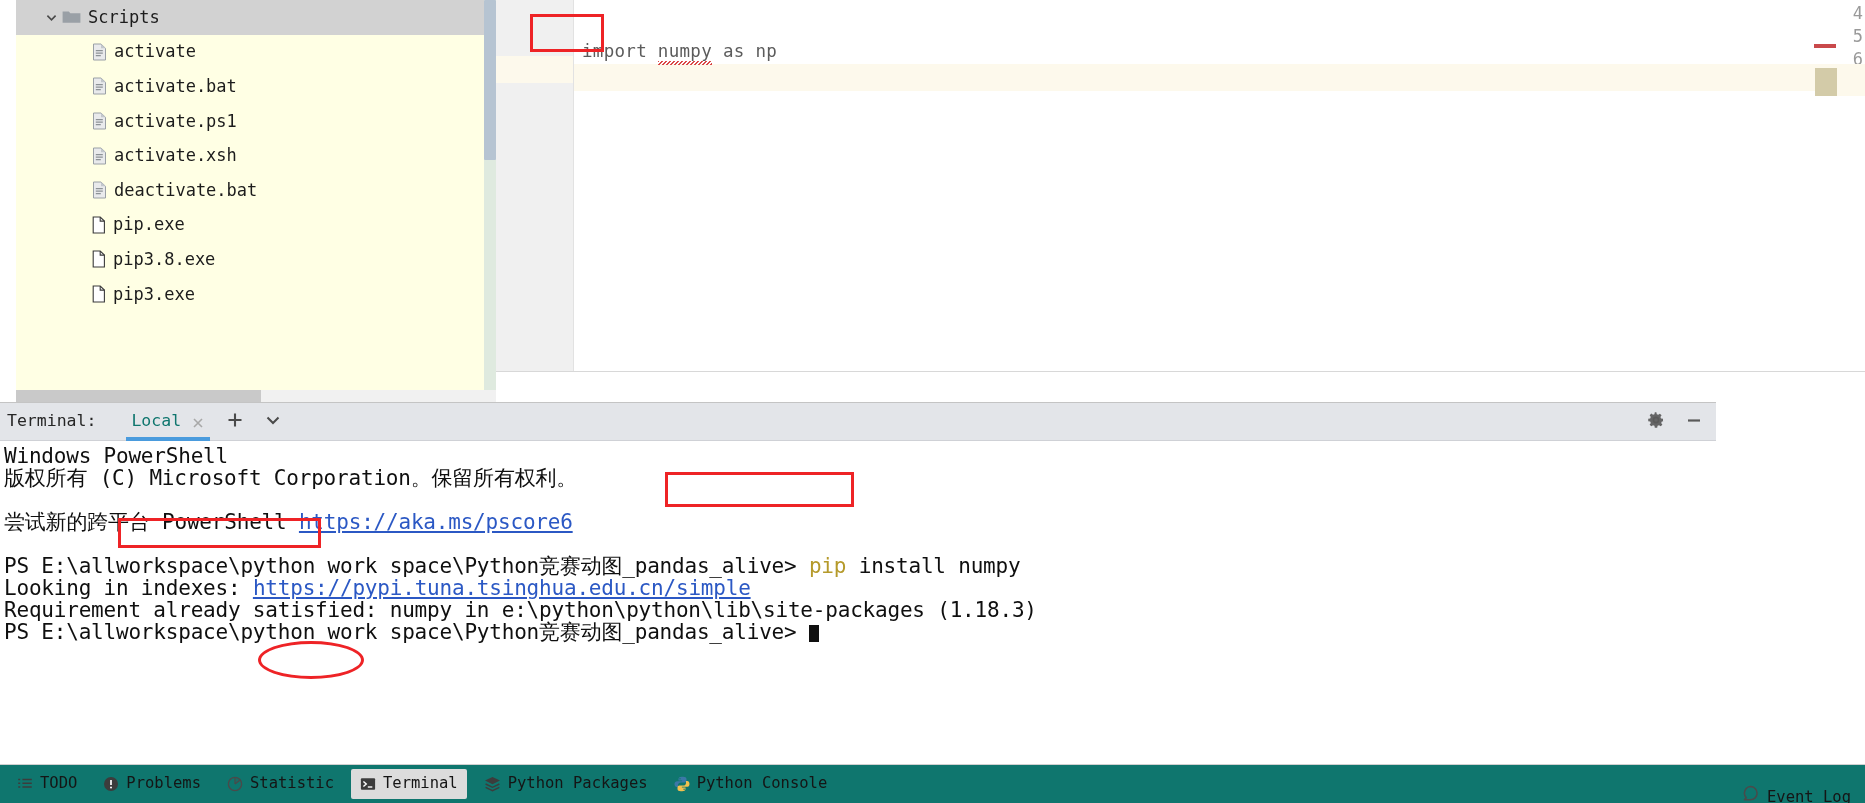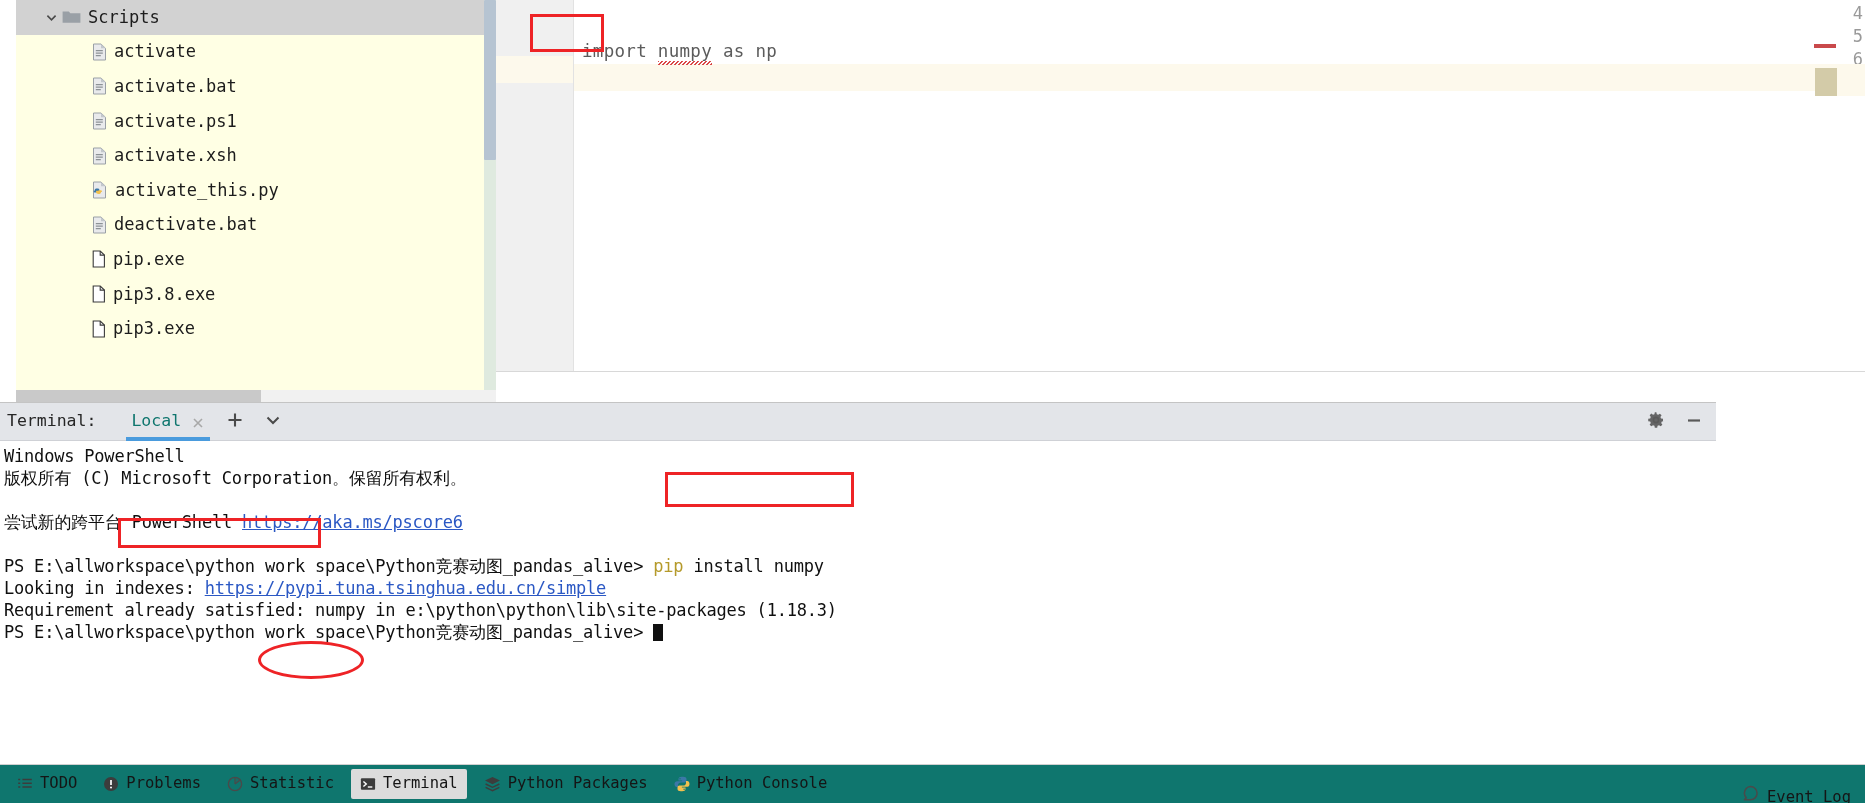--- a/index.html
+++ b/index.html
@@ -205,21 +205,21 @@
     position: relative;
     height: 323px;
     background: #ffffff;
     padding: 4px 0 0 4px;
     overflow: hidden;
   }
   .tline {
     position: relative;
     height: 22px;
     font-family: "DejaVu Sans Mono", "Liberation Mono", monospace;
-    font-size: 17px;
+    font-size: 21px;
     line-height: 22px;
     color: #0f0f0f;
     white-space: pre;
     letter-spacing: -0.2px;
   }
   .tlink { color: #2b58c4; text-decoration: underline; }
   .tyellow { color: #b59a2b; }
   .tcursor {
     display: inline-block;
     width: 10px; height: 17px;
@@ -331,32 +331,20 @@
           <div class="tree-row">
             <span style="width: 76px; flex: 0 0 auto;"></span>
             <span class="tree-ico" style="display: inline-flex; align-items: center;">
               <svg width="15" height="18" viewBox="0 0 15 18">
                 <path fill="#e9eaec" stroke="#9aa0a6" stroke-width="1" d="M1.5 1h7.5l4.5 4.3V17h-12z"></path>
                 <path fill="#c3c7cc" d="M9 1l4.5 4.3H9z"></path>
                 <path stroke="#8d9296" stroke-width="1.2" d="M3.8 7.6h7M3.8 10.1h7M3.8 12.6h5"></path>
               </svg>
             </span>
             <span class="tree-label">activate.xsh</span>
-          </div>
-          <div class="tree-row">
-            <span style="width: 76px; flex: 0 0 auto;"></span>
-            <span class="tree-ico" style="display: inline-flex; align-items: center;">
-              <svg width="16" height="18" viewBox="0 0 16 18">
-                <path fill="#e9eaec" stroke="#9aa0a6" stroke-width="1" d="M1.5 1h7.5l4.5 4.3V17h-12z"></path>
-                <path fill="#c3c7cc" d="M9 1l4.5 4.3H9z"></path>
-                <path fill="#3b78a7" d="M2.2 9.4c0-1.5.9-2.1 2.5-2.1 1.3 0 2.4.4 2.4 1.7v1.6H4.6v.5H1.9c-.5-.6-.7-1.1-.7-1.7z" transform="translate(0.4,0.3)"></path>
-                <path fill="#f2c14e" d="M8.6 10.6c0 1.5-.9 2.1-2.5 2.1-1.3 0-2.4-.4-2.4-1.7V9.4h2.5v-.5h2.7c.5.6.7 1.1.7 1.7z" transform="translate(0.4,0.3)"></path>
-              </svg>
-            </span>
-            <span class="tree-label">activate_this.py</span>
           </div>
           <div class="tree-row">
             <span style="width: 76px; flex: 0 0 auto;"></span>
             <span class="tree-ico" style="display: inline-flex; align-items: center;">
               <svg width="15" height="18" viewBox="0 0 15 18">
                 <path fill="#e9eaec" stroke="#9aa0a6" stroke-width="1" d="M1.5 1h7.5l4.5 4.3V17h-12z"></path>
                 <path fill="#c3c7cc" d="M9 1l4.5 4.3H9z"></path>
                 <path stroke="#8d9296" stroke-width="1.2" d="M3.8 7.6h7M3.8 10.1h7M3.8 12.6h5"></path>
               </svg>
             </span>

